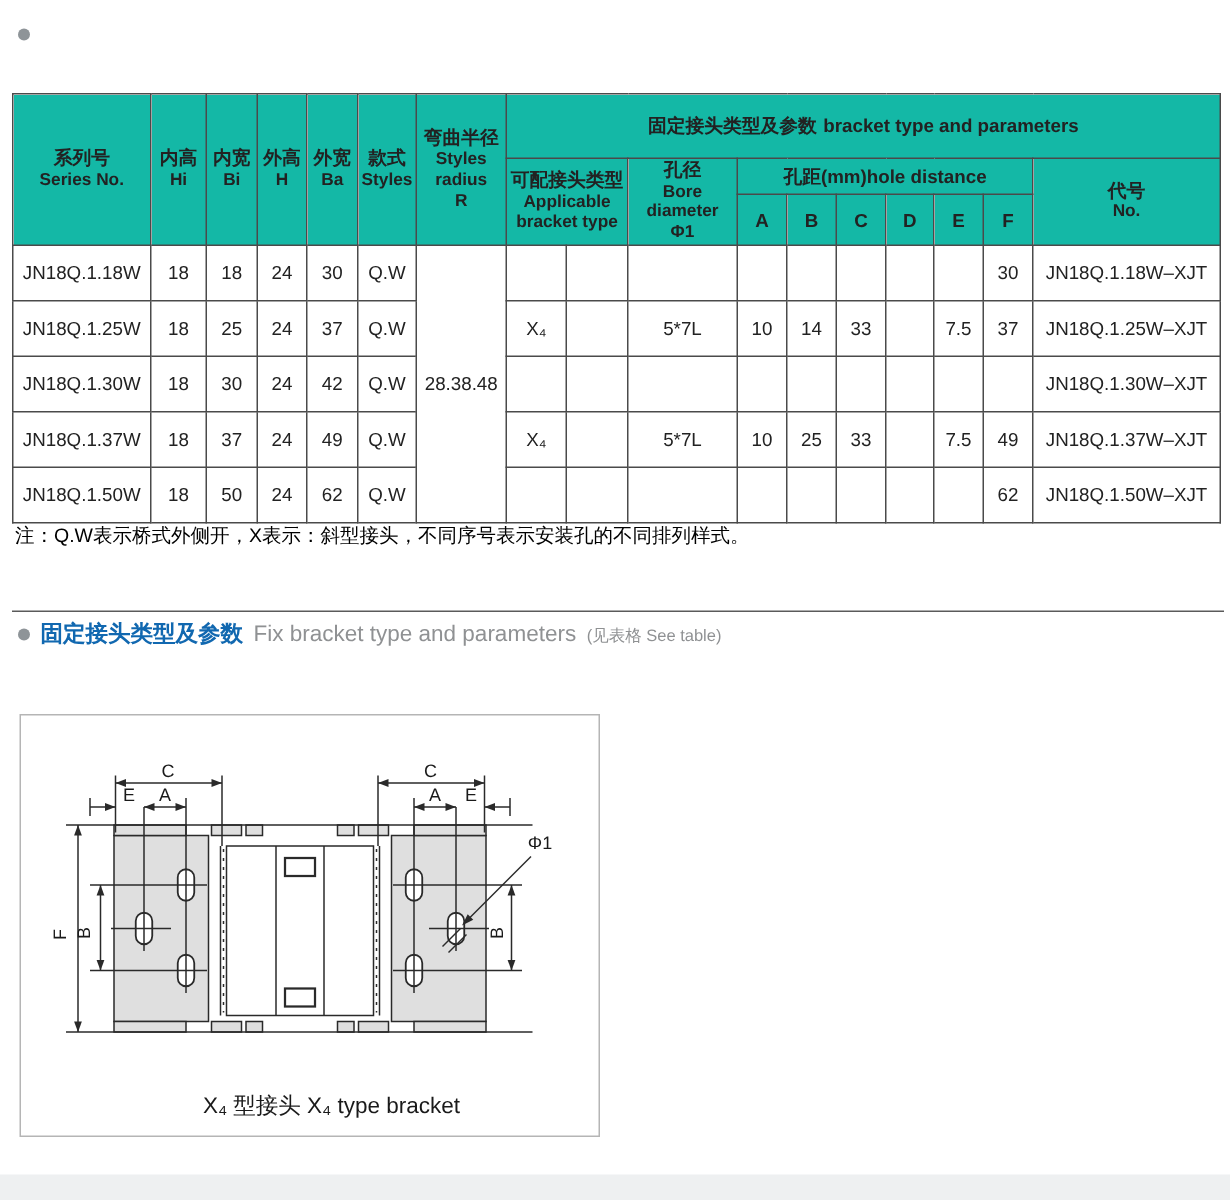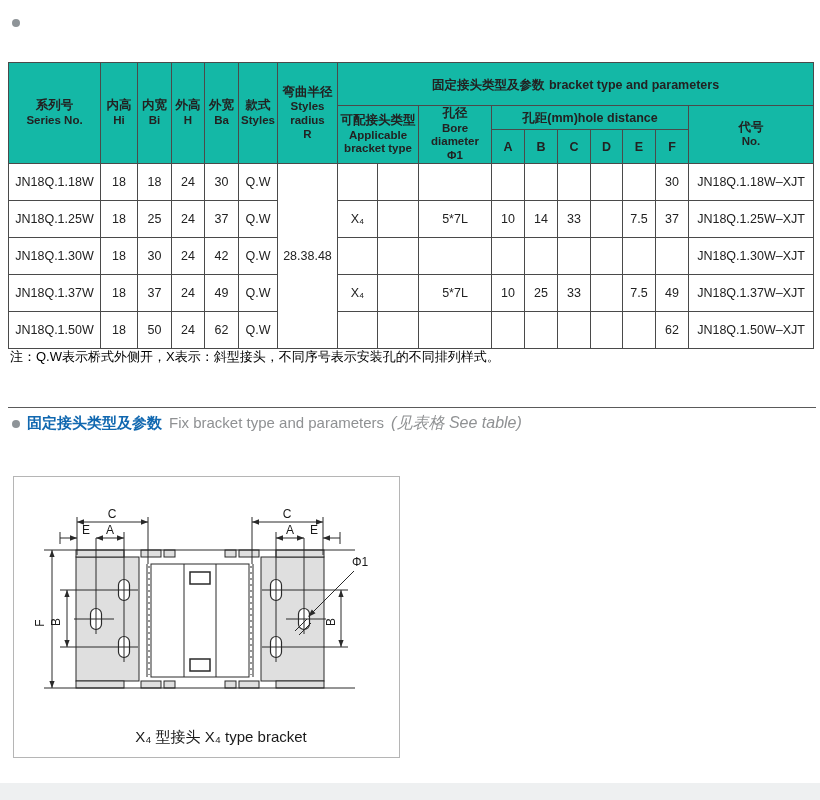--- a/index.html
+++ b/index.html
@@ -2,21 +2,21 @@
 <html><head>
 <meta charset="utf-8">
 <style>
   html,body{margin:0;padding:0;background:#fff;}
   #page{position:relative;width:820px;height:800px;background:#fff;overflow:hidden;
         font-family:"Liberation Sans","DejaVu Sans",sans-serif;color:#222;}
   .sec-title{position:absolute;left:12px;display:flex;align-items:baseline;gap:7px;white-space:nowrap;}
   .bullet{width:8px;height:8px;border-radius:50%;background:#8e9498;align-self:center;flex:0 0 auto;}
   .t-zh{color:#1168b0;font-weight:bold;font-size:15px;}
   .t-en{color:#8f9193;font-size:15px;}
-  .t-hint{color:#8f9193;font-size:16px;font-style:italic;}
+  .t-hint{color:#8f9193;font-size:11px;}
 
   table.spec{position:absolute;left:8px;top:62px;border-collapse:collapse;table-layout:fixed;width:805px;}
   table.spec th,table.spec td{border:1px solid #4a4a4a;padding:0;text-align:center;vertical-align:middle;overflow:hidden;}
   table.spec th{background:#14b8a6;font-weight:bold;color:#222;}
   .hz{font-size:12.5px;line-height:1.25;}
   .he{font-size:11.5px;line-height:1.2;}
   tr.h1{height:43px;}
   tr.h2{height:23px;padding-left:27px;}
   tr.h3{height:32px;}
   tr.h3 th{font-size:12.5px;}

